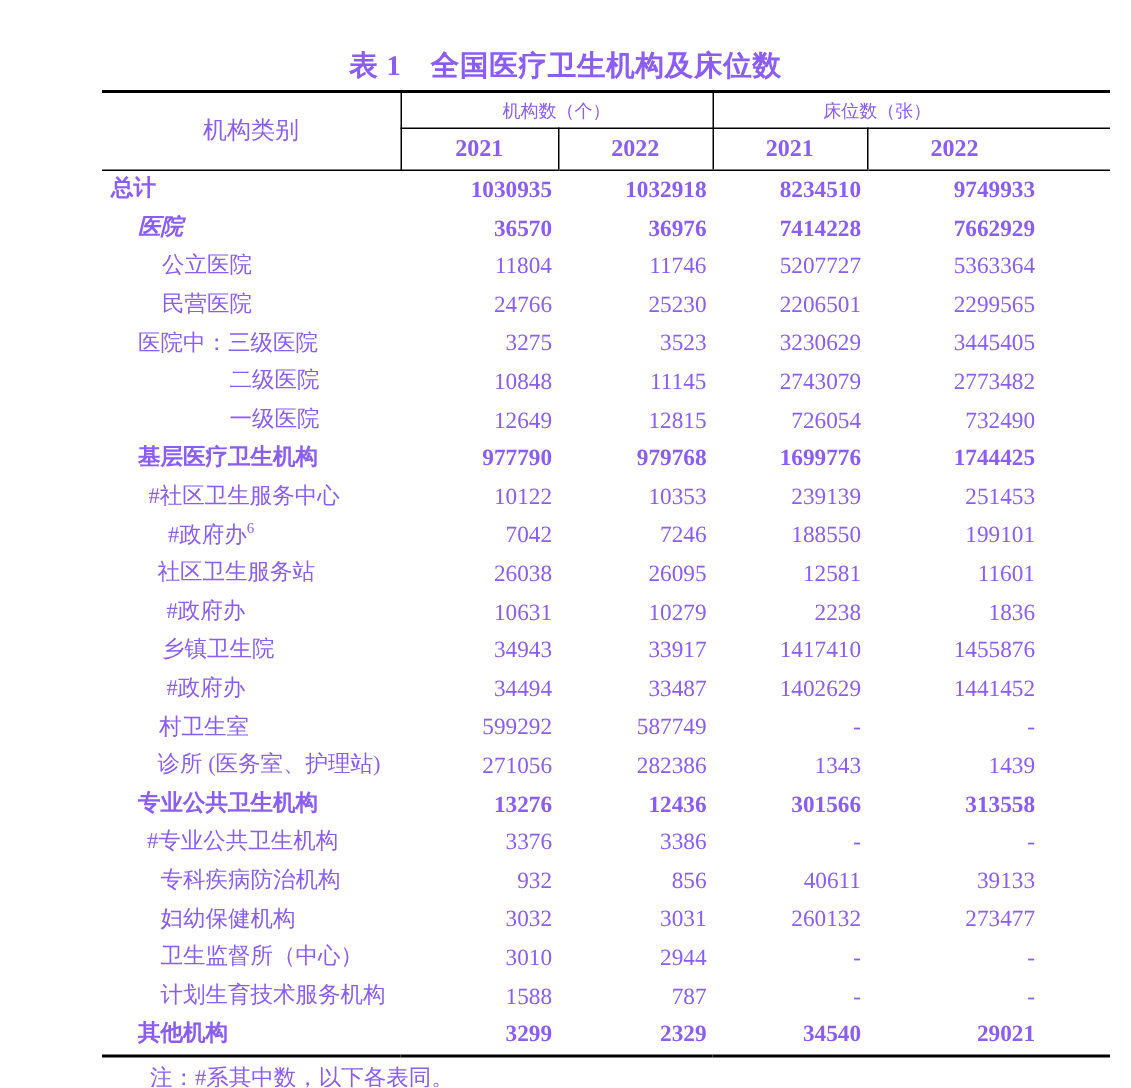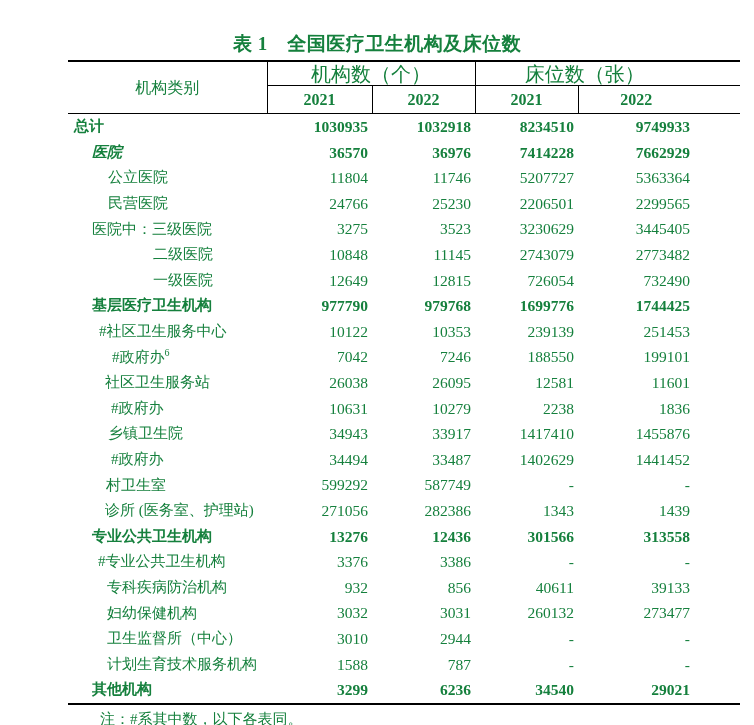--- a/index.html
+++ b/index.html
@@ -3,21 +3,21 @@
 <meta charset="utf-8">
 <style>
   html, body { margin: 0; padding: 0; background: #fff; }
   .page {
     position: relative;
     width: 754px;
     height: 725px;
     background: #ffffff;
     overflow: hidden;
     font-family: "Liberation Serif", "DejaVu Serif", serif;
-    color: #15803d;
+    color: #8b5cf6;
   }
   .title {
     position: absolute;
     top: 31px;
     left: 0;
     width: 100%;
     text-align: center;
     font-size: 19px;
     font-weight: bold;
     letter-spacing: 0.5px;
@@ -34,21 +34,21 @@
     border-bottom: 2.5px solid #000;
   }
   col.c-label { width: 199px; }
   col.c-n1 { width: 105px; }
   col.c-n2 { width: 103px; }
   col.c-b1 { width: 103px; }
   col.c-b2 { width: 162px; }
 
   thead th {
     font-weight: normal;
-    font-size: 20px;
+    font-size: 12px;
     text-align: center;
     padding: 0;
     line-height: 1;
   }
   th.cat {
     border-right: 1.5px solid #000;
     border-bottom: 1.5px solid #000;
     font-size: 16px;
   }
   th.grp { height: 23px; border-bottom: 1.5px solid #000; }
@@ -268,21 +268,21 @@
         <tr>
           <td class="label" style="padding-left: 39px;">计划生育技术服务机构</td>
           <td class="num">1588</td>
           <td class="num">787</td>
           <td class="num">-</td>
           <td class="num last">-</td>
         </tr>
         <tr class="bold">
           <td class="label" style="padding-left: 24px;">其他机构</td>
           <td class="num">3299</td>
-          <td class="num">6236</td>
+          <td class="num">2329</td>
           <td class="num">34540</td>
           <td class="num last">29021</td>
         </tr>
       </tbody>
   </table>
 
   <div class="note">注：#系其中数，以下各表同。</div>
 
 </div>
 

